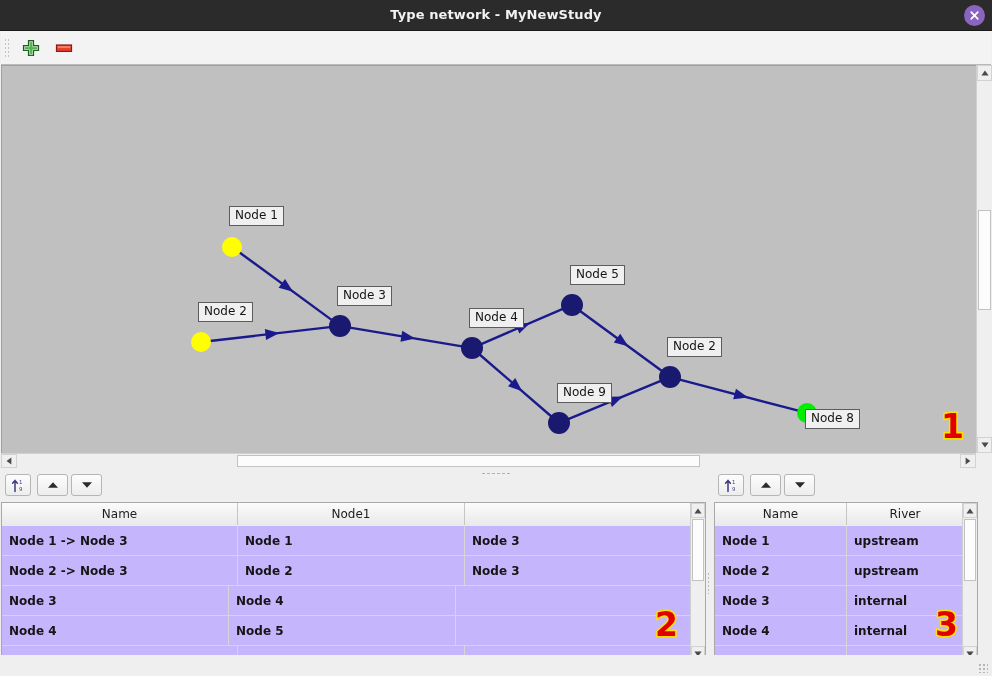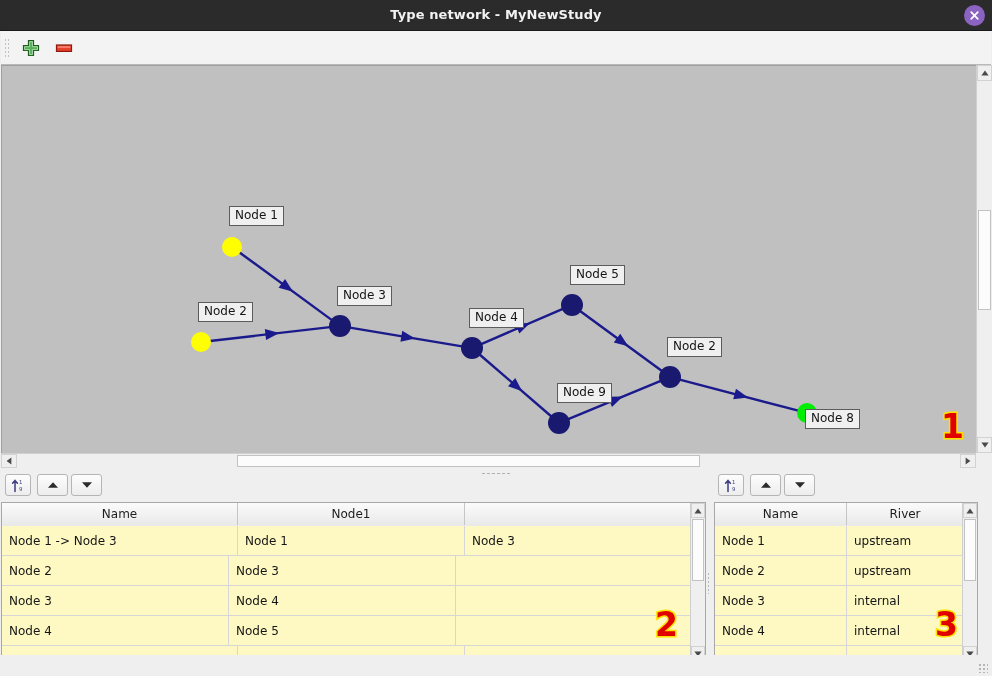--- a/index.html
+++ b/index.html
@@ -169,21 +169,21 @@
   .thead { display:flex; height:23px; background:linear-gradient(#fbfbfb,#e9e9e9); border-bottom:1px solid #b4b4b4; }
   .th {
     display:flex; align-items:center; justify-content:center;
     font-size:12px; color:#1d1d1d;
     border-right:1px solid #c5c5c5;
     box-sizing:border-box;
     background:linear-gradient(#fbfbfb,#e9e9e9);
     cursor: pointer;
     height: 22px;
   }
-  .tbody { position:absolute; left:0; top:23px; right:0; bottom:0; background:#fef9c3; }
+  .tbody { position:absolute; left:0; top:23px; right:0; bottom:0; background:#c4b5fd;font-weight:bold; }
   .trow { display:flex; height:30px; border-bottom:1px solid #d6d6d6; box-sizing:border-box; }
   .td {
     display:flex; align-items:center;
     padding-left:7px;
     font-size:12px; color:#151515;
     border-right:1px solid #d6d6d6;
     box-sizing:border-box;
     overflow:hidden; white-space:nowrap;
   }
 
@@ -349,20 +349,21 @@
             <div class="th" style="width: 236px;">Name</div>
             <div class="th" style="width: 227px;">Node1</div>
           </div>
         <div class="tbody" id="edge-tbody">
             <div class="trow">
               <div class="td" style="width: 236px;">Node 1 -&gt; Node 3</div>
               <div class="td" style="width: 227px;">Node 1</div>
               <div class="td" style="width: 227px;">Node 3</div>
             </div>
             <div class="trow">
+              <div class="td" style="width: 236px;">Node 2 -&gt; Node 3</div>
               <div class="td" style="width: 227px;">Node 2</div>
               <div class="td" style="width: 227px;">Node 3</div>
             </div>
             <div class="trow">
               <div class="td" style="width: 227px;">Node 3</div>
               <div class="td" style="width: 227px;">Node 4</div>
             </div>
             <div class="trow">
               <div class="td" style="width: 227px;">Node 4</div>
               <div class="td" style="width: 227px;">Node 5</div>

